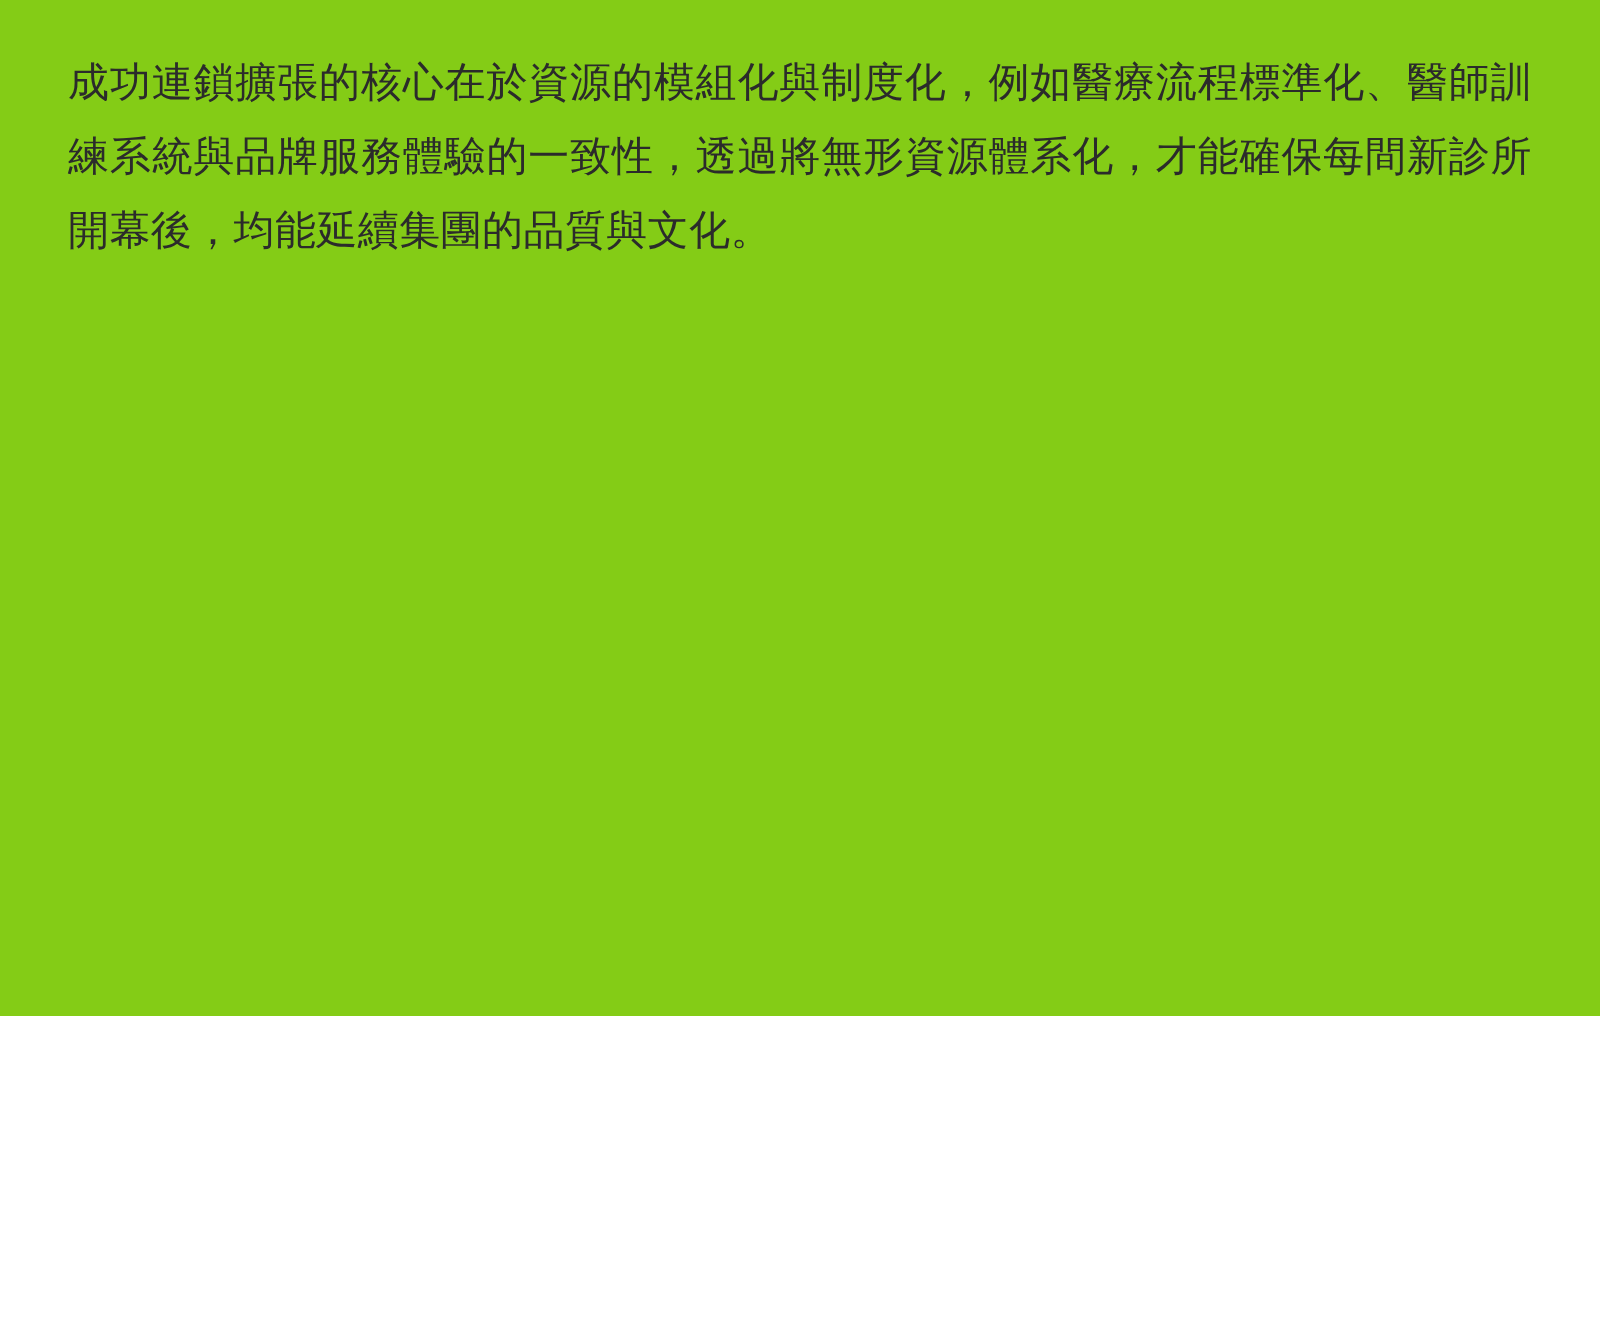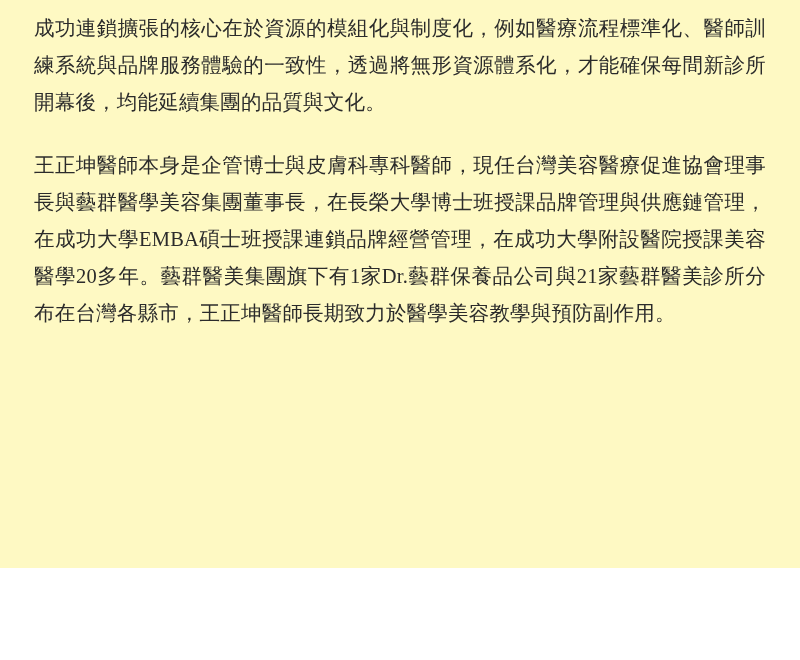--- a/index.html
+++ b/index.html
@@ -9,37 +9,36 @@
   body {
     width: 800px;
     height: 660px;
     background: #ffffff;
     font-family: "Liberation Serif", "DejaVu Serif", serif;
     overflow: hidden;
   }
   .article {
     box-sizing: border-box;
     width: 800px;
-    height: 568px;
-    padding: 10px 34px 0 34px;
-    background: #fef9c3;
+    height: 508px;
+    padding: 24px 34px 0 34px;
+    background: #84cc16;
   }
   .para {
     margin: 0 0 26px 0;
     font-size: 20.5px;
     line-height: 37px;
     color: #2b2b2b;
     text-align: justify;
     text-justify: inter-ideograph;
     letter-spacing: 0.2px;
     font-weight: 400;
   }
   .para:last-child {
     margin-bottom: 0;
   }
 </style>
 </head>
 <body>
 
 <div class="article">
   <p class="para">成功連鎖擴張的核心在於資源的模組化與制度化，例如醫療流程標準化、醫師訓練系統與品牌服務體驗的一致性，透過將無形資源體系化，才能確保每間新診所開幕後，均能延續集團的品質與文化。</p>
-  <p class="para">王正坤醫師本身是企管博士與皮膚科專科醫師，現任台灣美容醫療促進協會理事長與藝群醫學美容集團董事長，在長榮大學博士班授課品牌管理與供應鏈管理，在成功大學EMBA碩士班授課連鎖品牌經營管理，在成功大學附設醫院授課美容醫學20多年。藝群醫美集團旗下有1家Dr.藝群保養品公司與21家藝群醫美診所分布在台灣各縣市，王正坤醫師長期致力於醫學美容教學與預防副作用。</p>
 </div>
 
 </body></html>

